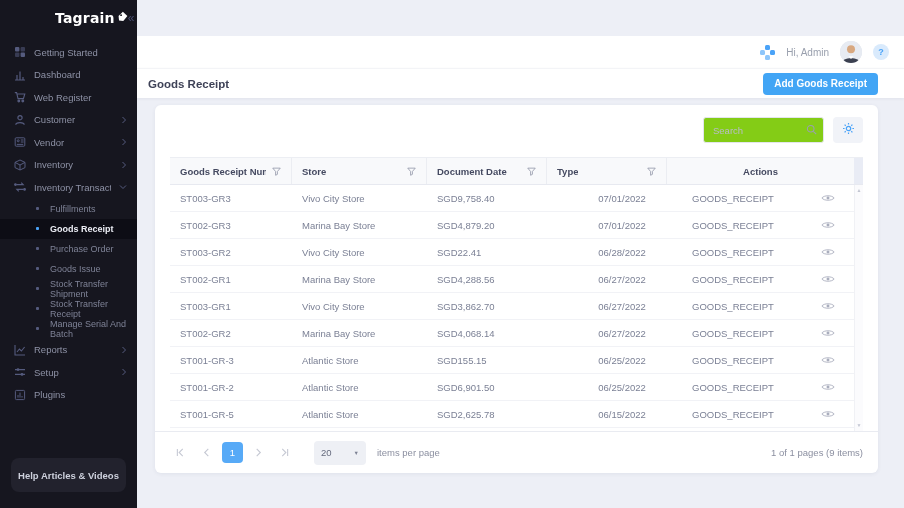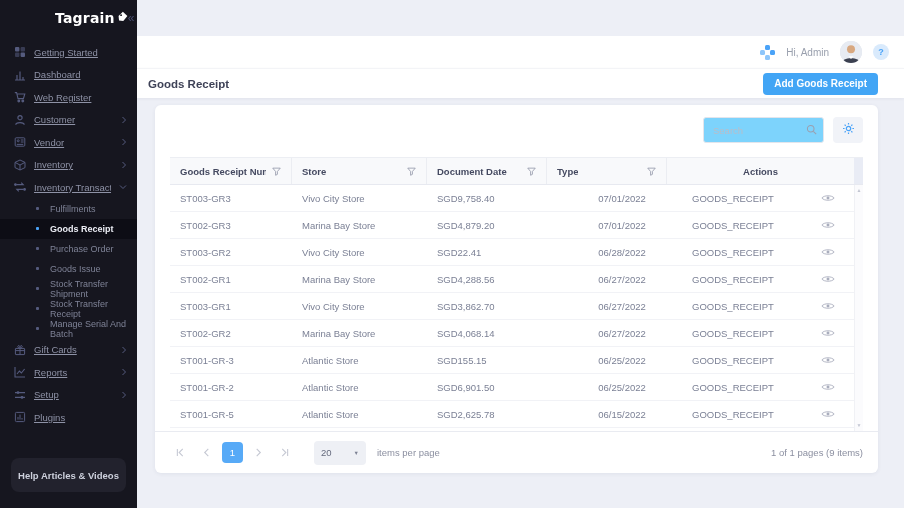--- a/index.html
+++ b/index.html
@@ -12,21 +12,21 @@
   .logo-row { flex:none; height:36px; display:flex; align-items:center; justify-content:space-between; padding:0 13px 0 14px; }
   .logo { display:flex; align-items:center; gap:2px;margin-left:41px; }
   .logo-text { font-family:"DejaVu Sans", sans-serif; font-size:14px; font-weight:700; color:#ffffff; letter-spacing:.2px; }
   .logo-tag { display:flex; margin-top:-4px; }
   .collapse { color:#474d6e; font-size:12px; line-height:1; cursor:pointer; }
 
   .menu { flex:1 1 auto; padding-top:5px; overflow:hidden; }
   .menu-item { height:22.5px; display:flex; align-items:center; gap:8px; padding:0 10px 0 14px; font-size:9.5px; color:#8e92a6; cursor:pointer; }
   .mi-icon { width:12px; height:12px; color:#555b7e; flex:none; display:flex; }
   .mi-icon svg { display:block; }
-  .mi-label { flex:1; white-space:nowrap; overflow:hidden;text-decoration:underline; }
+  .mi-label { flex:1; white-space:nowrap; overflow:hidden; }
   .mi-chevron { flex:none; color:#555b7e; display:flex; }
   .submenu-item { height:20px; display:flex; align-items:center; gap:11px; padding:0 10px 0 36px; font-size:9px; color:#7e8296; cursor:pointer; }
   .submenu-item .dot { width:3px; height:3px; border-radius:1px; background:#555b7e; flex:none; }
   .submenu-item.active { background:#0d0d15; color:#eceef5; font-weight:700; }
   .submenu-item.active .dot { background:#4aa3f8; }
   .help-btn { flex:none; margin:10px 11px 16px; height:34px; background:#22222d; border-radius:8px; color:#cdd0dc;
               font-size:9.5px; font-weight:700; display:flex; align-items:center; justify-content:center; cursor:pointer; }
 
   
   .main { position:absolute; left:137px; right:0; top:0; bottom:0; display:flex; flex-direction:column;margin-top:36px; }
@@ -46,21 +46,21 @@
   .add-btn { background:#42a5f5; border:none; color:#ffffff; font-family:"Liberation Sans",sans-serif; font-size:10px; font-weight:700;
              height:22px; padding:0 11px; border-radius:4px; cursor:pointer; }
 
   .content { flex:1 1 auto; padding:7px 26px 0 18px; }
   .card { background:#ffffff; border-radius:6px; height:368px; box-shadow:0 1px 4px rgba(40,50,90,.07);
           display:flex; flex-direction:column; overflow:hidden; }
 
   .card-toolbar { flex:none; display:flex; align-items:center; justify-content:flex-end; gap:9px; padding:12px 15px 6px; }
   .search-box { position:relative; width:121px; height:26px; }
   .search-box input { width:100%; height:100%; border:1px solid #e3e5ec; border-radius:3px; padding:0 24px 0 9px;
-                      font-family:"Liberation Sans",sans-serif; font-size:9.5px; color:#5a5f71; outline:none; background:#7dd3fc; }
+                      font-family:"Liberation Sans",sans-serif; font-size:9.5px; color:#5a5f71; outline:none; background:#84cc16; }
   .search-box input::placeholder { color:#b9bdc9; }
   .search-icon { position:absolute; right:7px; top:7px; color:#9aa0b0; display:flex; }
   .gear-btn { width:30px; height:26px; border:none; border-radius:4px; background:#f1f3f8; color:#4aa3f8;
               display:flex; align-items:center; justify-content:center; cursor:pointer; }
 
   .table-area { flex:1 1 auto; margin:8px 15px 0; position:relative; display:flex; flex-direction:column; }
   .thead { flex:none; display:flex; height:28px; background:#f8f9fb; border-top:1px solid #eceef3; border-bottom:1px solid #e7e9f0; padding-right:9px; }
   .th { display:flex; align-items:center; justify-content:space-between; gap:6px; padding:0 10px; font-size:9.5px; font-weight:700;
         color:#454a61; border-right:1px solid #ebedf2; cursor:pointer; }
   .th span { white-space:nowrap; overflow:hidden; }
@@ -225,34 +225,20 @@
         <div class="submenu-item">
           <span class="dot"></span>
           <span>Stock Transfer Receipt</span>
         </div>
         <div class="submenu-item">
           <span class="dot"></span>
           <span>Manage Serial And Batch</span>
         </div>
       </div>
 
-      <div class="menu-item">
-        <span class="mi-icon">
-            <svg width="12" height="12" viewBox="0 0 12 12" fill="none" stroke="currentColor" stroke-width="1">
-              <rect x="1.4" y="4.4" width="9.2" height="6.2" rx=".6"></rect>
-              <path d="M6 4.4v6.2M1.4 6.6h9.2M6 4.4C4.2 4.4 3 2.2 4.4 1.6 5.6 1.1 6 3 6 4.4c0-1.4.4-3.3 1.6-2.8C9 2.2 7.8 4.4 6 4.4z"></path>
-            </svg>
-          </span>
-        <span class="mi-label">Gift Cards</span>
-        <span class="mi-chevron">
-            <svg width="6" height="8" viewBox="0 0 6 8" fill="none" stroke="currentColor">
-              <path d="M1.5 1l3 3-3 3"></path>
-            </svg>
-          </span>
-      </div>
       <div class="menu-item">
         <span class="mi-icon">
             <svg width="12" height="12" viewBox="0 0 12 12" fill="none" stroke="currentColor" stroke-width="1.1">
               <path d="M1 1v10h10M3 8l2.4-3 2 2L10.6 3"></path>
             </svg>
           </span>
         <span class="mi-label">Reports</span>
         <span class="mi-chevron">
             <svg width="6" height="8" viewBox="0 0 6 8" fill="none" stroke="currentColor">
               <path d="M1.5 1l3 3-3 3"></path>

